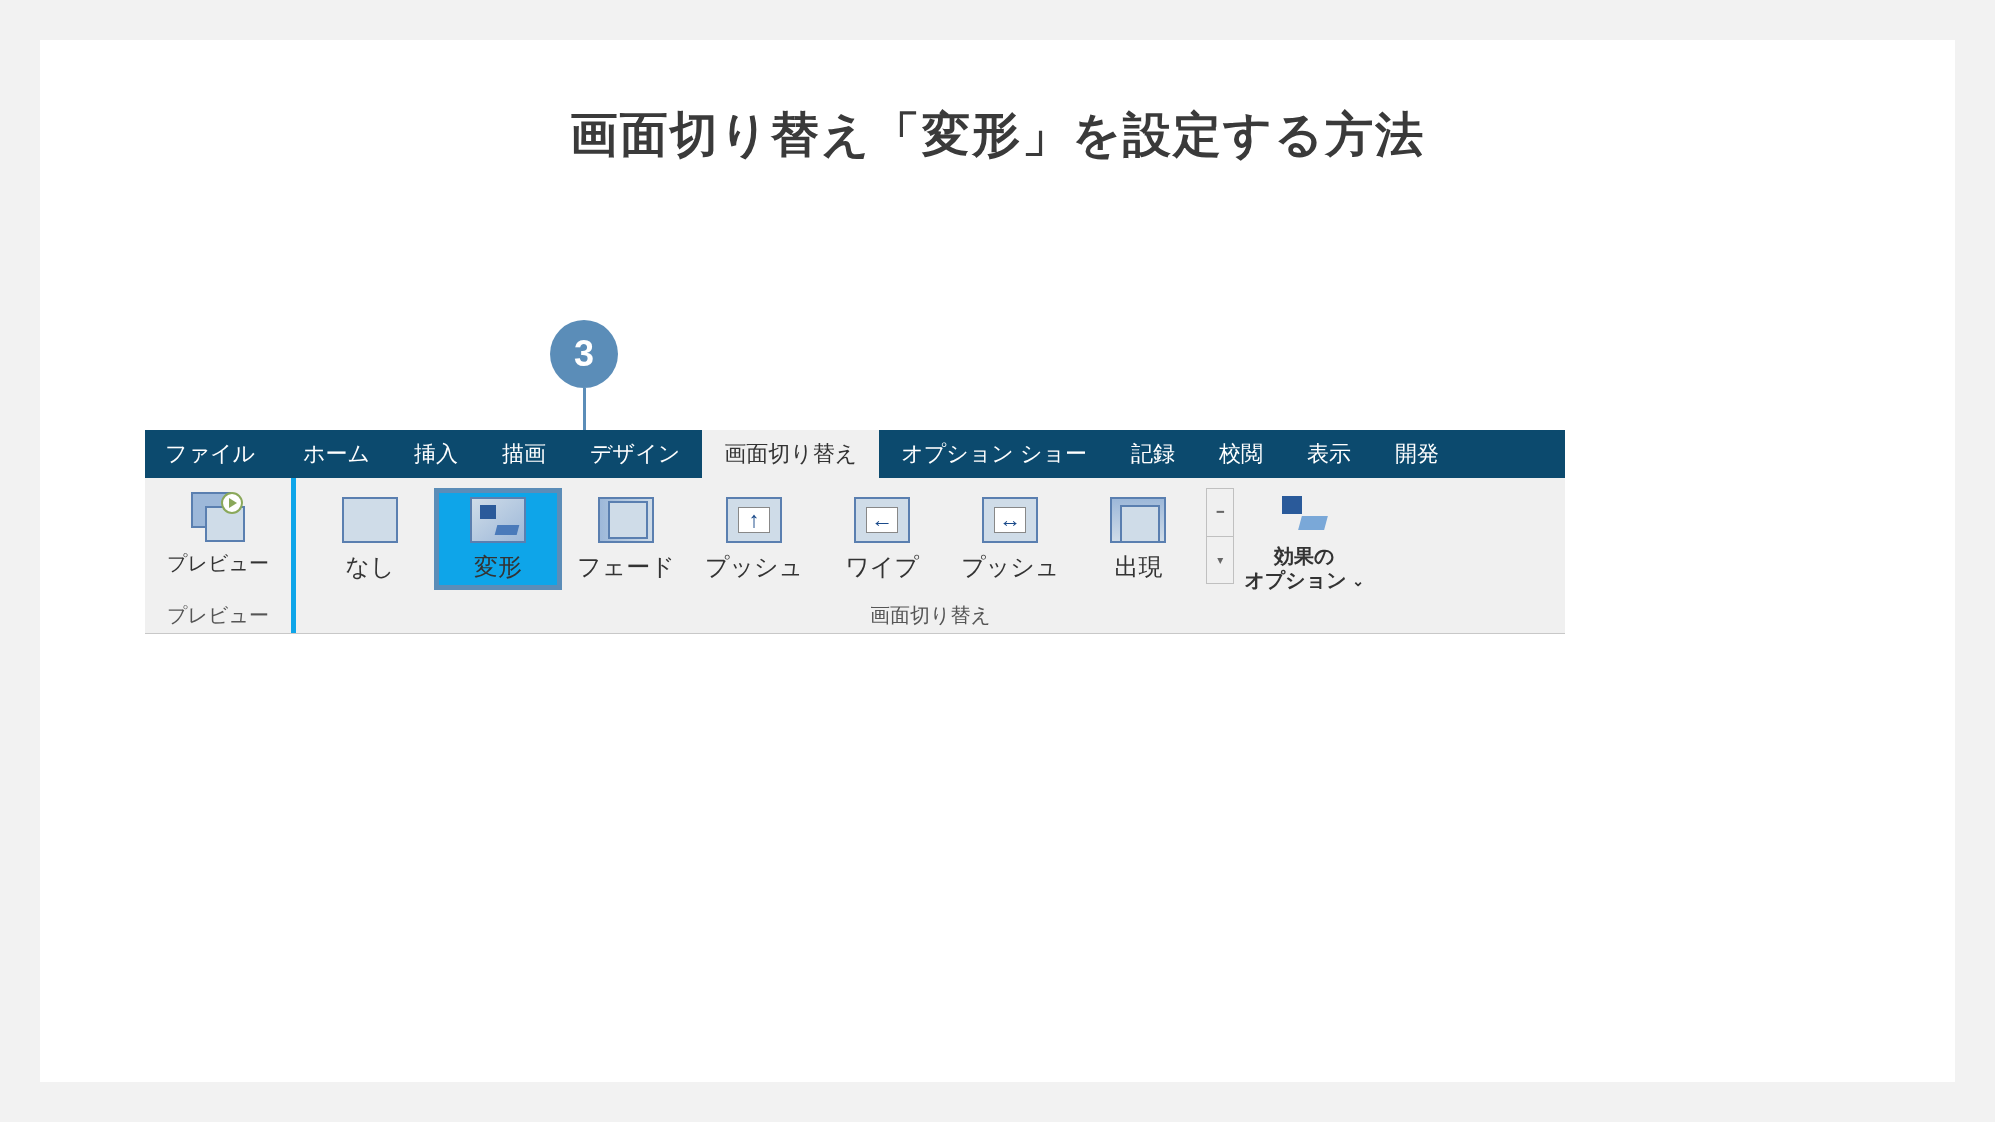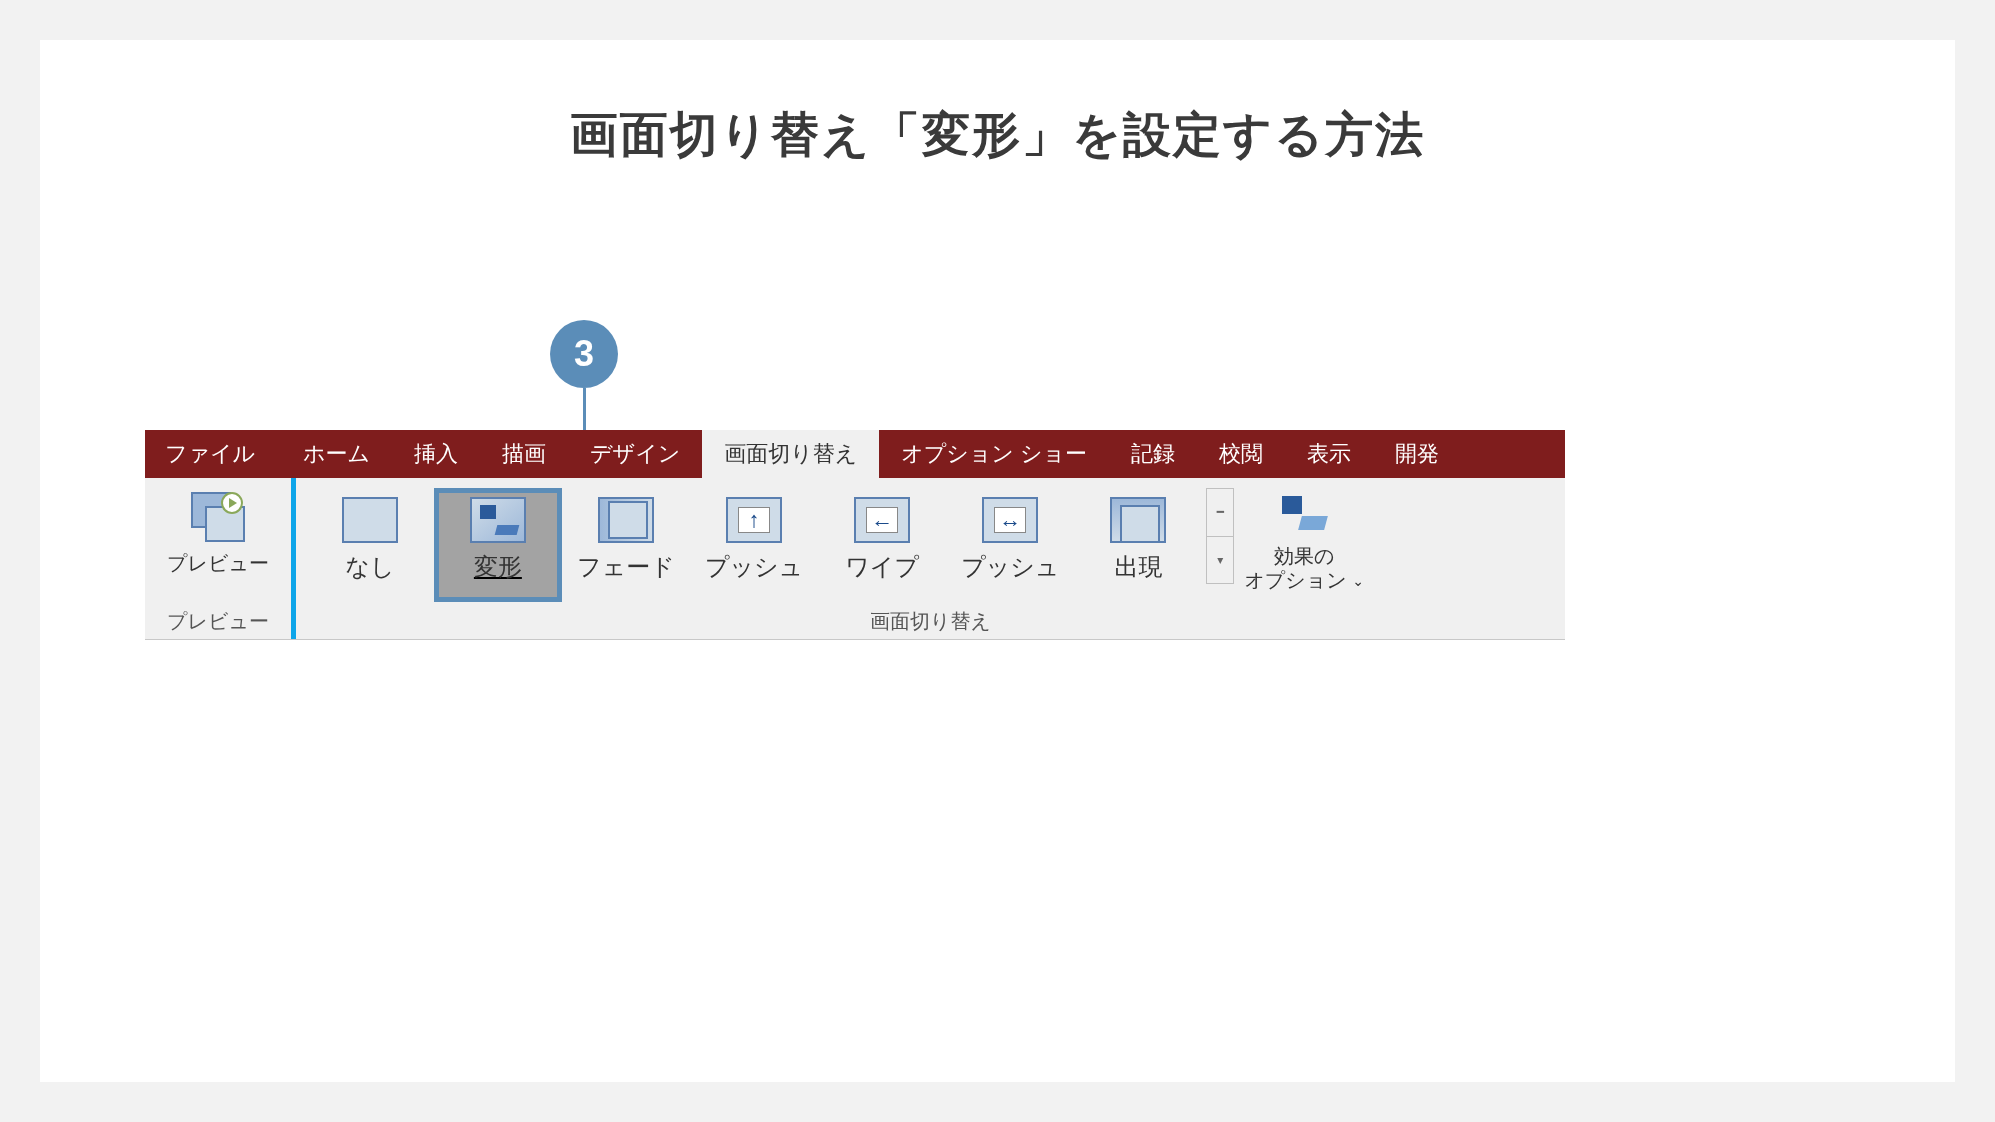--- a/index.html
+++ b/index.html
@@ -70,21 +70,21 @@
     
     .ribbon-area {
       position: absolute;
       left: 105px;
       top: 390px;
       width: 1420px;
     }
     
     .ribbon-tabs {
       display: flex;
-      background: #7f1d1d;
+      background: #0c4a6e;
       height: 48px;
       align-items: flex-start;
     }
     
     .ribbon-tab {
       color: white;
       font-size: 22px;
       padding: 0 22px;
       height: 100%;
       display: flex;
@@ -205,23 +205,22 @@
       align-items: center;
       padding: 6px 12px 4px 12px;
       cursor: pointer;
       border: 3px solid transparent;
       background: #f0f0f0;
       min-width: 128px;
     }
     
     .transition-item.selected {
       border: 5px solid #5b8db8;
-      background: #a3a3a3;
-      padding: 4px 10px 14px 10px;
-      text-decoration: underline;
+      background: #0ea5e9;
+      padding: 4px 10px 2px 10px;
     }
     
     .trans-icon {
       width: 56px;
       height: 46px;
       border: 2px solid #888;
       background: white;
       position: relative;
       margin-bottom: 8px;
     }
@@ -351,20 +350,21 @@
     .gallery-more-btn:last-child {
       border-bottom: none;
     }
     
     .effect-options-btn {
       display: flex;
       flex-direction: column;
       align-items: center;
       padding: 6px 10px;
       cursor: pointer;
+      font-weight: bold;
     }
     
     .effect-opt-icon {
       width: 52px;
       height: 46px;
       position: relative;
       margin-bottom: 6px;
     }
     
     .effect-shape1 {

